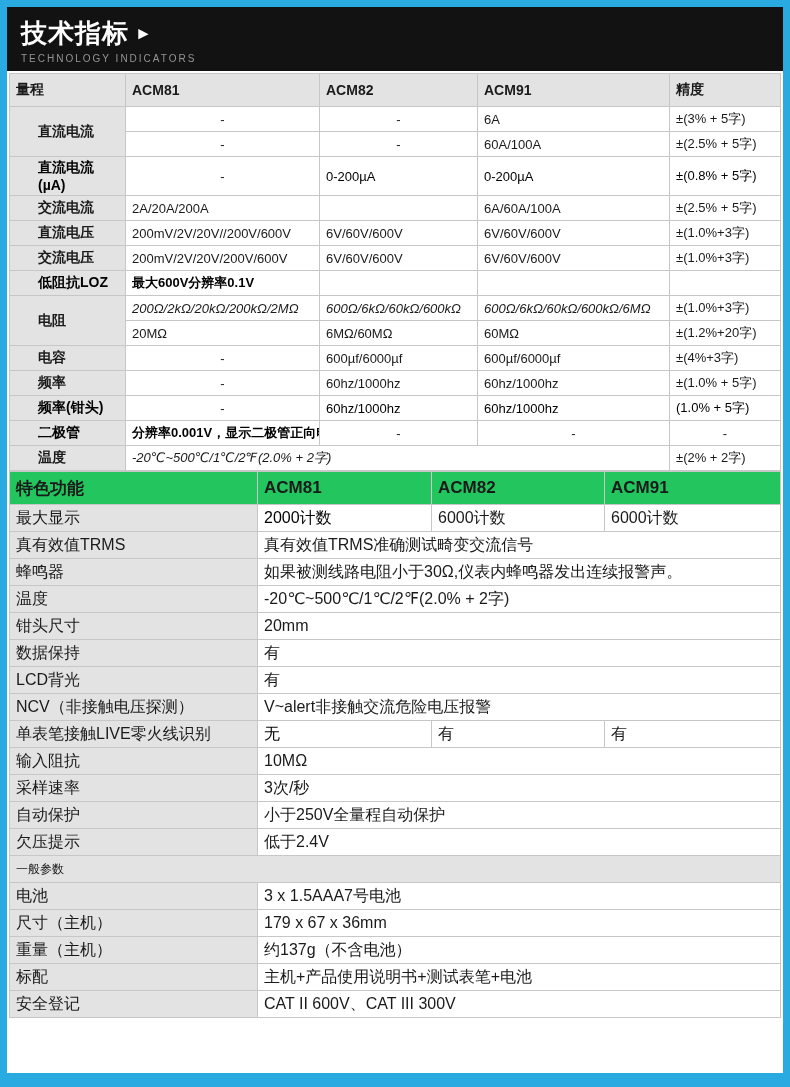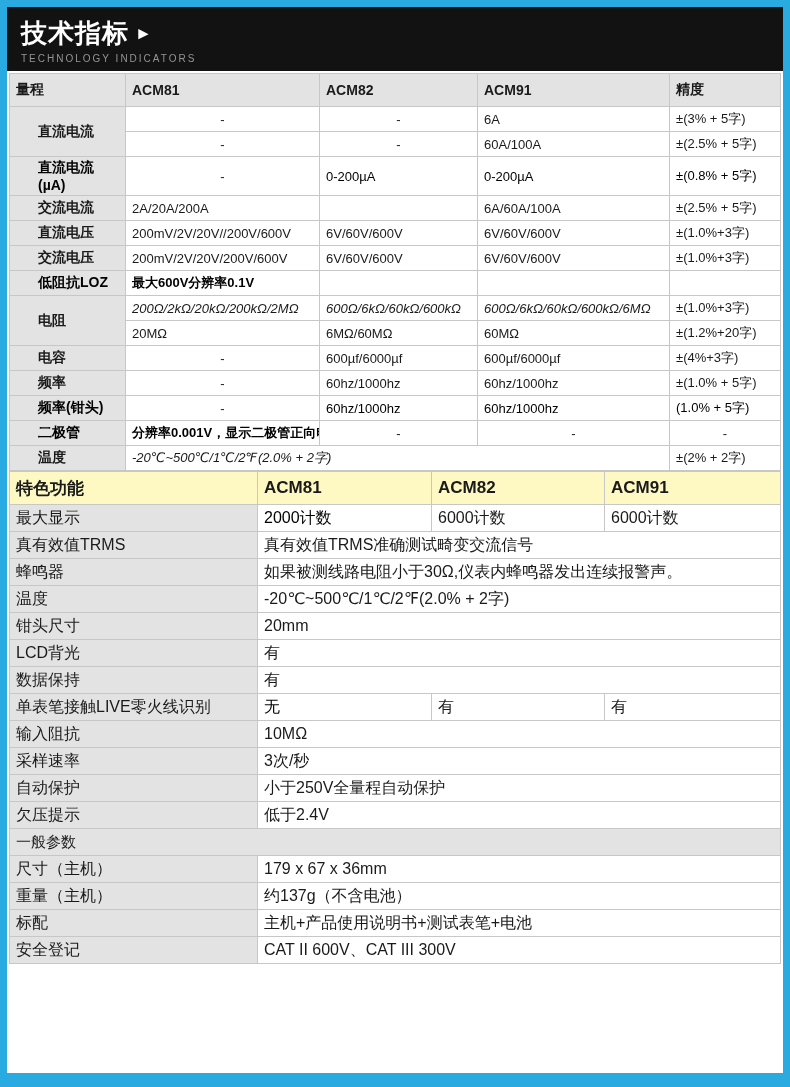--- a/index.html
+++ b/index.html
@@ -49,28 +49,28 @@
     font-size: 14px;
     height: 33px;
   }
   .t2 td { height: 27px; font-size: 16px; }
   .t2 td.lab {
     background: #e3e3e3;
     font-size: 16px;
     white-space: normal;
   }
   .t2 tr.hdr td {
-    background: #fef9c3;
+    background: #22c55e;
     font-weight: bold;
     font-size: 17px;
     height: 33px;
   }
   .t2 td.section {
     background: #e3e3e3;
-    font-size: 15px;
+    font-size: 12px;
     margin-left: 20px;
   }
   .red { color: #000000; }
   .c { text-align: center; }
   .small { font-size: 12px; font-style: italic; }
   .multiline { white-space: normal; line-height: 1.45; font-size: 12px; font-weight: bold; }
 </style>
 </head>
 <body>
 
@@ -247,30 +247,34 @@
           <td class="lab">温度</td>
           <td colspan="3">-20℃~500℃/1℃/2℉(2.0% + 2字)</td>
         </tr>
 
         <tr>
           <td class="lab">钳头尺寸</td>
           <td colspan="3">20mm</td>
         </tr>
 
         <tr>
+          <td class="lab">数据保持</td>
+          <td colspan="3">有</td>
+        </tr>
+
+        <tr>
           <td class="lab">LCD背光</td>
           <td colspan="3">有</td>
         </tr>
 
-        <tr>
-          <td class="lab">数据保持</td>
-          <td colspan="3">有</td>
-        </tr>
-
-
+
+        <tr>
+          <td class="lab">NCV（非接触电压探测）</td>
+          <td colspan="3">V~alert非接触交流危险电压报警</td>
+        </tr>
 
         <tr>
           <td class="lab">单表笔接触LIVE零火线识别</td>
           <td class="red">无</td>
           <td>有</td>
           <td>有</td>
         </tr>
 
         <tr>
           <td class="lab">输入阻抗</td>
@@ -289,20 +293,24 @@
 
         <tr>
           <td class="lab">欠压提示</td>
           <td colspan="3">低于2.4V</td>
         </tr>
 
         <tr>
           <td colspan="4" class="section">一般参数</td>
         </tr>
 
+        <tr>
+          <td class="lab">电池</td>
+          <td colspan="3">3 x 1.5AAA7号电池</td>
+        </tr>
 
         <tr>
           <td class="lab">尺寸（主机）</td>
           <td colspan="3">179 x 67 x 36mm</td>
         </tr>
 
         <tr>
           <td class="lab">重量（主机）</td>
           <td colspan="3">约137g（不含电池）</td>
         </tr>

